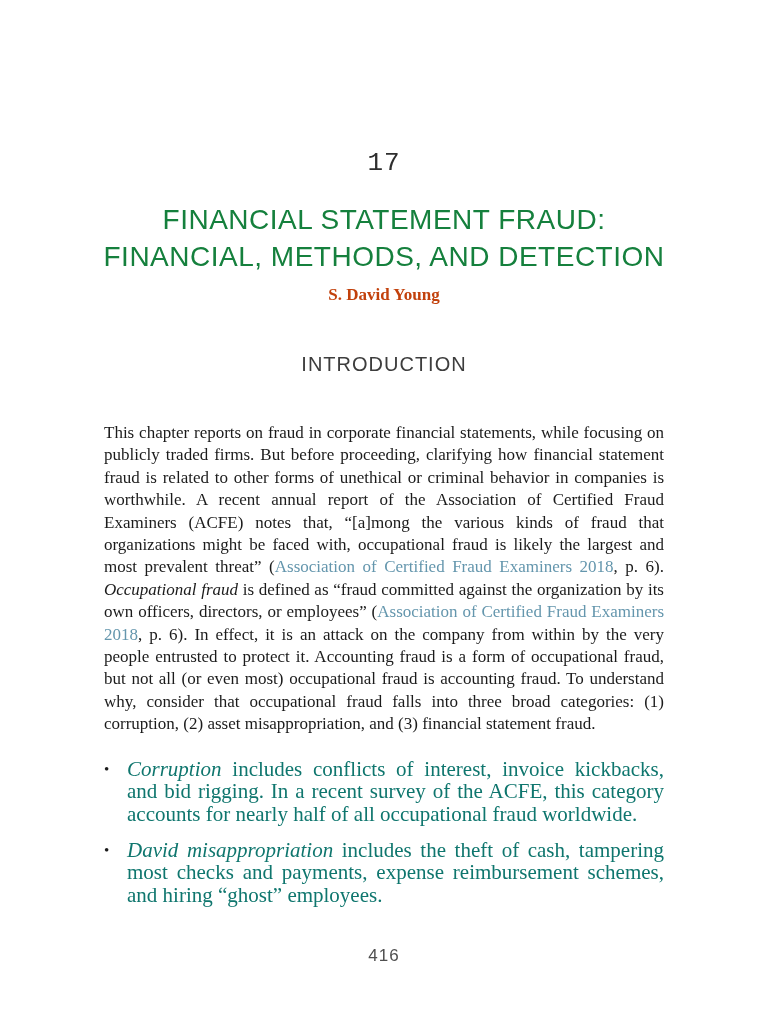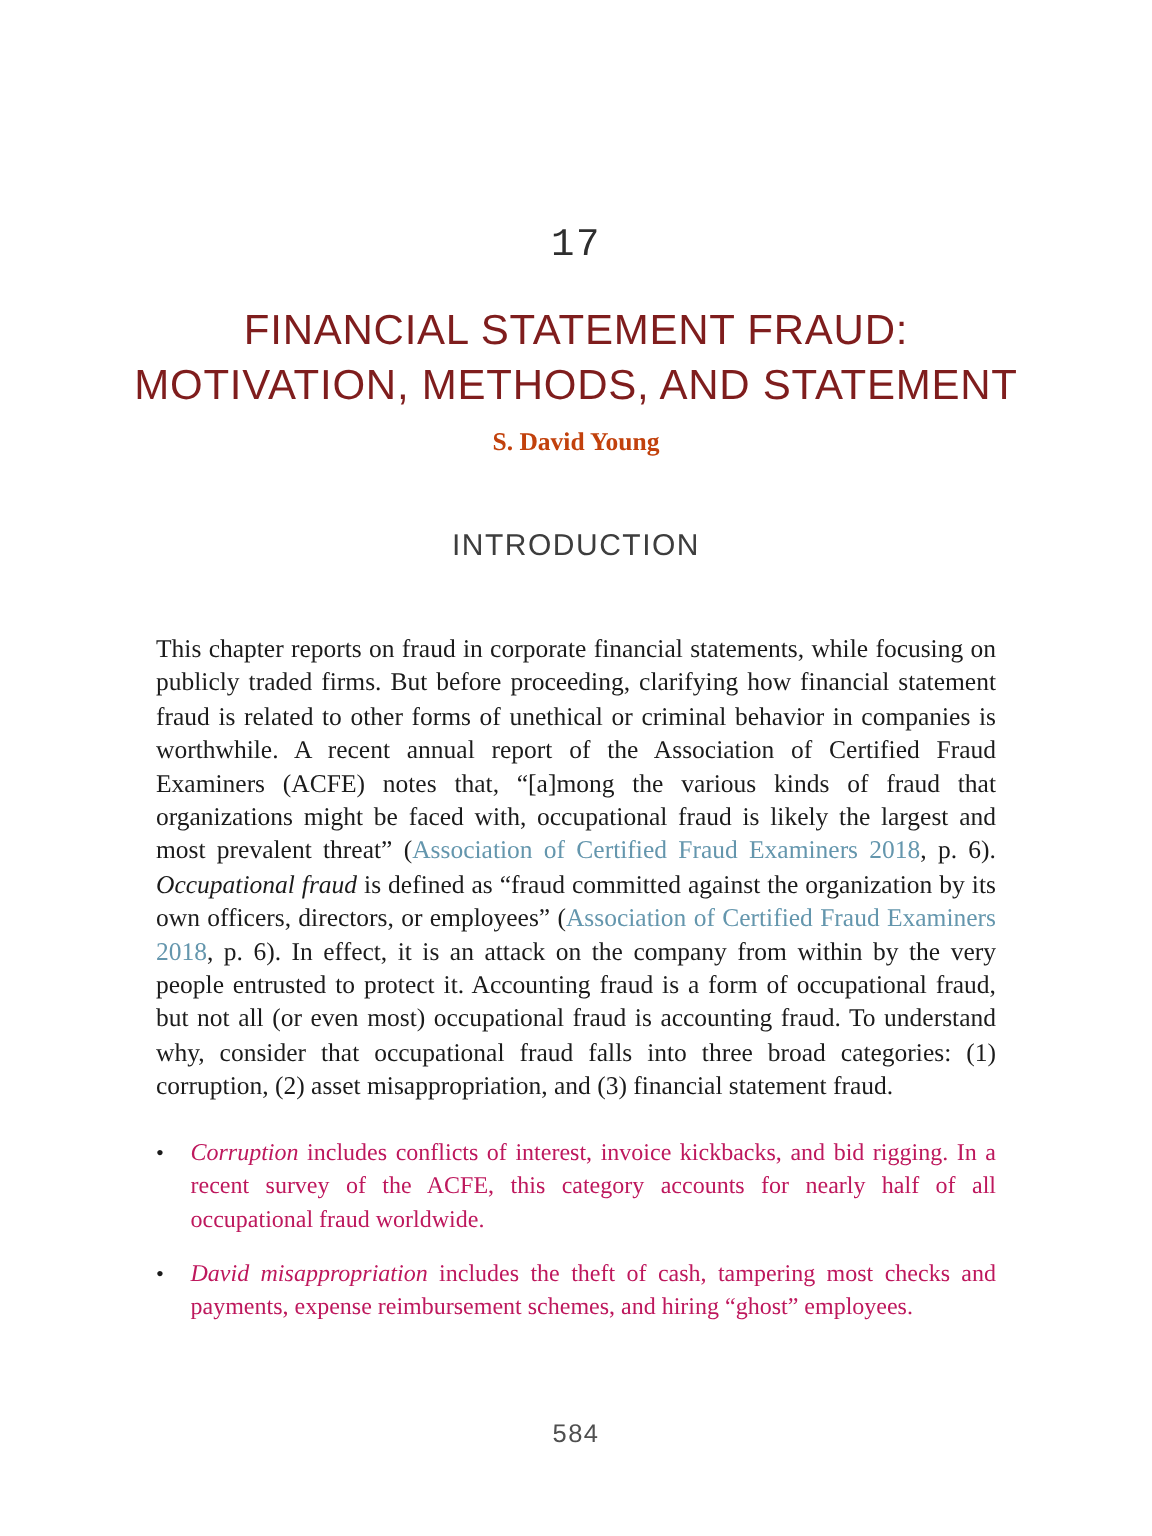--- a/index.html
+++ b/index.html
@@ -33,21 +33,21 @@
   .chapter-title {
     position: absolute;
     top: 201px;
     left: 0;
     width: 100%;
     text-align: center;
     font-family: "Liberation Sans", sans-serif;
     font-weight: 400;
     font-size: 28px;
     line-height: 37px;
-    color: #7f1d1d;
+    color: #15803d;
     letter-spacing: 0.5px;
   }
   .author {
     position: absolute;
     top: 284px;
     left: 0;
     width: 100%;
     text-align: center;
     font-family: "Liberation Serif", serif;
     font-weight: bold;
@@ -97,24 +97,24 @@
   }
   .bullet-marker {
     width: 23px;
     flex: 0 0 23px;
     font-size: 15px;
     line-height: 22.4px;
     color: #1b1b1b;
   }
   .bullet-text {
     flex: 1;
-    font-size: 16px;
+    font-size: 21px;
     line-height: 22.4px;
     text-align: justify;
-    color: #be185d;
+    color: #0f766e;
   }
   .page-number {
     position: absolute;
     top: 946px;
     left: 0;
     width: 100%;
     text-align: center;
     font-family: "Liberation Sans", sans-serif;
     font-weight: 400;
     font-size: 17px;
@@ -125,21 +125,21 @@
 </style>
 </head>
 <body>
 
 <div class="page">
 
   <div class="chapter-number">17</div>
 
   <div class="chapter-title">
     <div>FINANCIAL STATEMENT FRAUD:</div>
-    <div>MOTIVATION, METHODS, AND STATEMENT</div>
+    <div>FINANCIAL, METHODS, AND DETECTION</div>
   </div>
 
   <div class="author">S. David Young</div>
 
   <div class="section-heading">INTRODUCTION</div>
 
   <div class="content">
 
     <div class="intro-paragraph"><span>This chapter reports on fraud in corporate financial statements, while focusing on publicly traded firms. But before proceeding, clarifying how financial statement fraud is related to other forms of unethical or criminal behavior in companies is worthwhile. A recent annual report of the Association of Certified Fraud Examiners (ACFE) notes that, “[a]mong the various kinds of fraud that organizations might be faced with, occupational fraud is likely the largest and most prevalent threat” (</span><span class="link">Association of Certified Fraud Examiners 2018</span><span>, p. 6). </span><span class="italic">Occupational fraud</span><span> is defined as “fraud committed against the organization by its own officers, directors, or employees” (</span><span class="link">Association of Certified Fraud Examiners 2018</span><span>, p. 6). In effect, it is an attack on the company from within by the very people entrusted to protect it. Accounting fraud is a form of occupational fraud, but not all (or even most) occupational fraud is accounting fraud. To understand why, consider that occupational fraud falls into three broad categories: (1) corruption, (2) asset misappropriation, and (3) financial statement fraud.</span></div>
 
@@ -151,15 +151,15 @@
       </div>
 
       <div class="bullet-item">
         <div class="bullet-marker">•</div>
         <div class="bullet-text"><span class="italic">David misappropriation</span><span> includes the theft of cash, tampering most checks and payments, expense reimbursement schemes, and hiring “ghost” employees.</span></div>
       </div>
 
     </div>
   </div>
 
-  <div class="page-number">584</div>
+  <div class="page-number">416</div>
 
 </div>
 
 </body></html>

